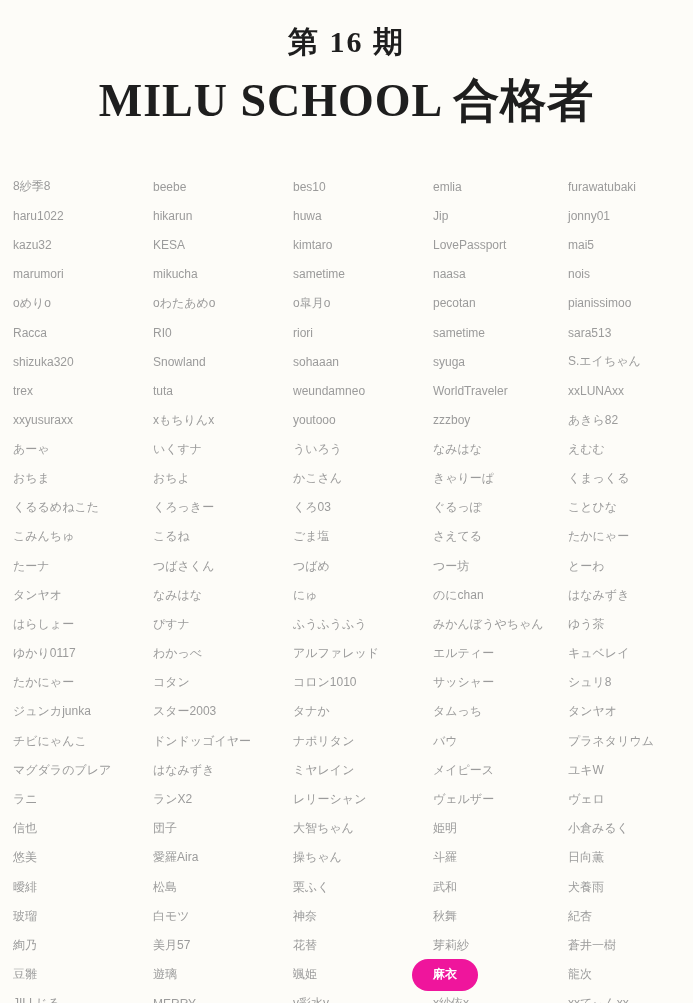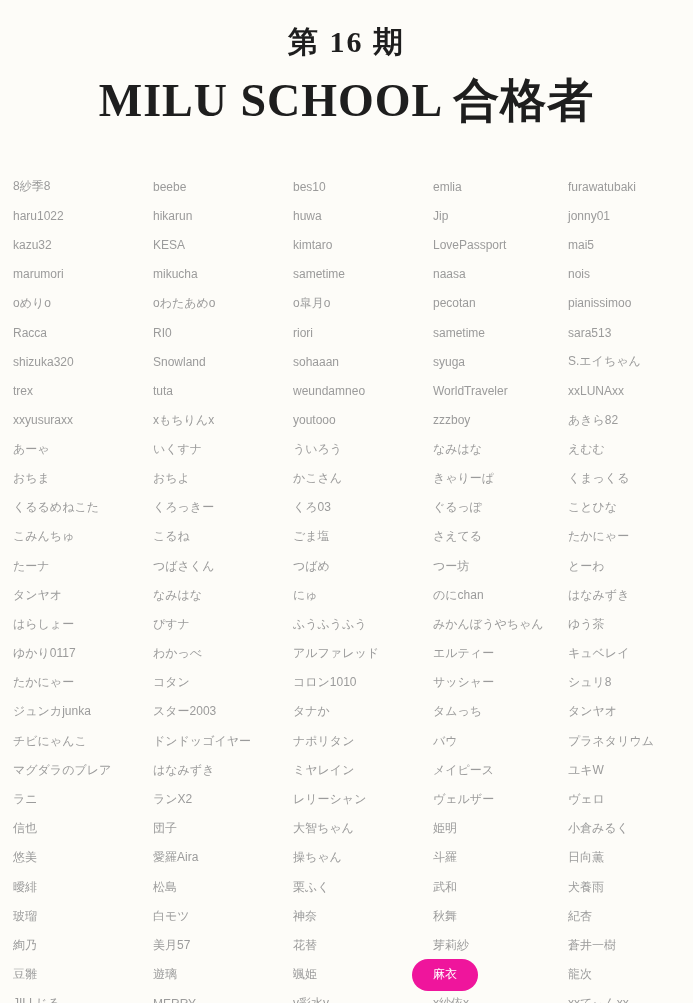--- a/index.html
+++ b/index.html
@@ -55,20 +55,21 @@
   }
   .name-cell span {
     display: inline-block;
   }
   .name-cell span.highlight {
     background: var(--hl-color, #ef159c);
     color: var(--hl-text, #ffffff);
     padding: 7px 21px 8px 21px;
     margin-left: -21px;
     border-radius: 16px;
+    font-weight: bold;
   }
 </style>
 </head>
 <body style="background: rgb(253, 252, 248);">
 
 <div class="page">
   <h2 class="term-heading">第 16 期</h2>
   <h1 class="page-title">MILU SCHOOL 合格者</h1>
   <div class="name-grid">
       <div class="name-cell"><span>8紗季8</span></div>

